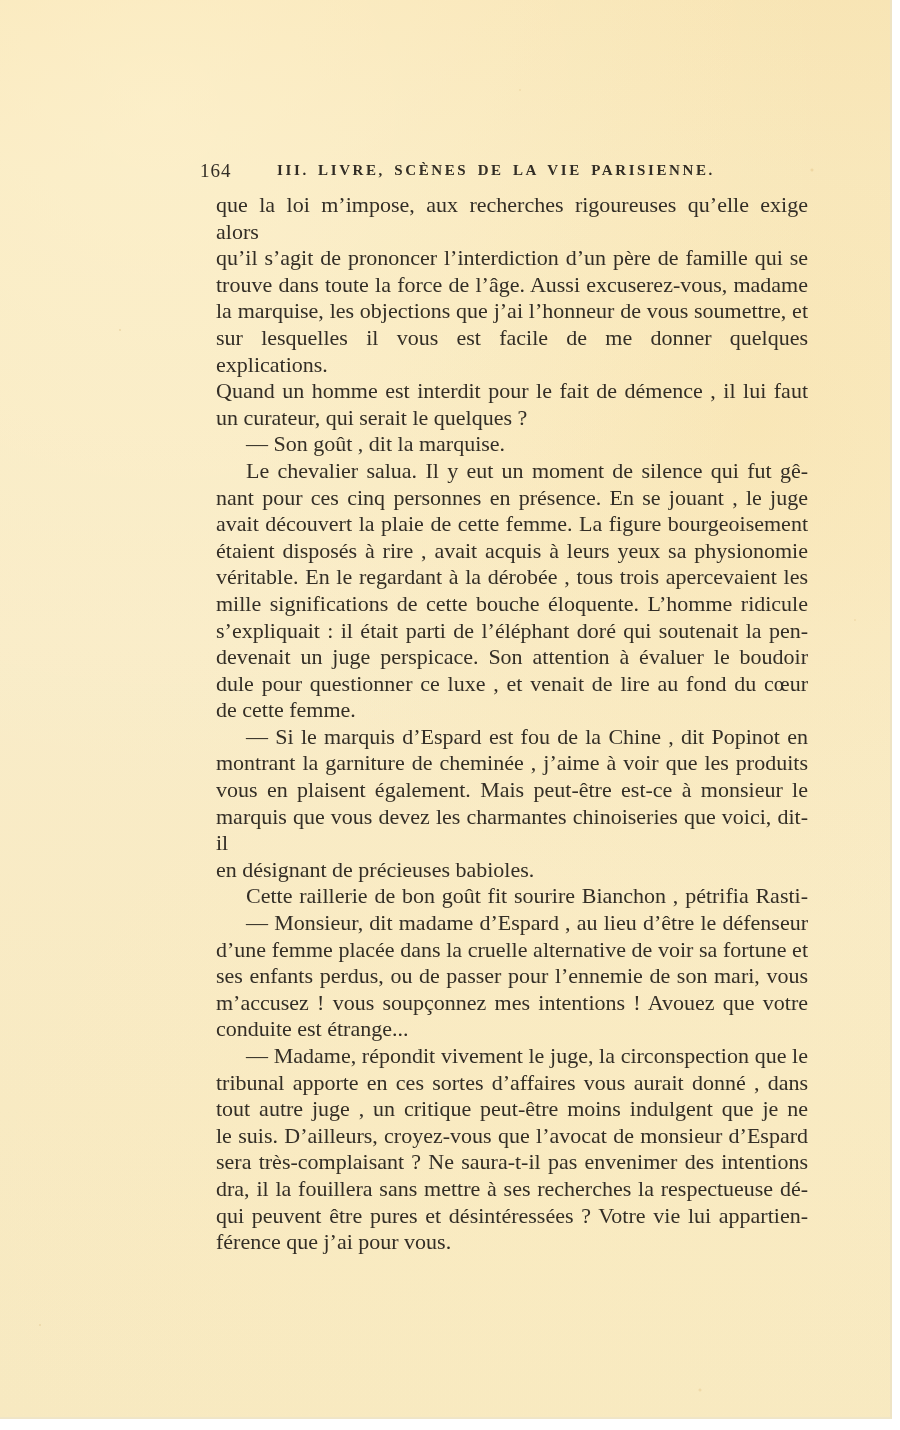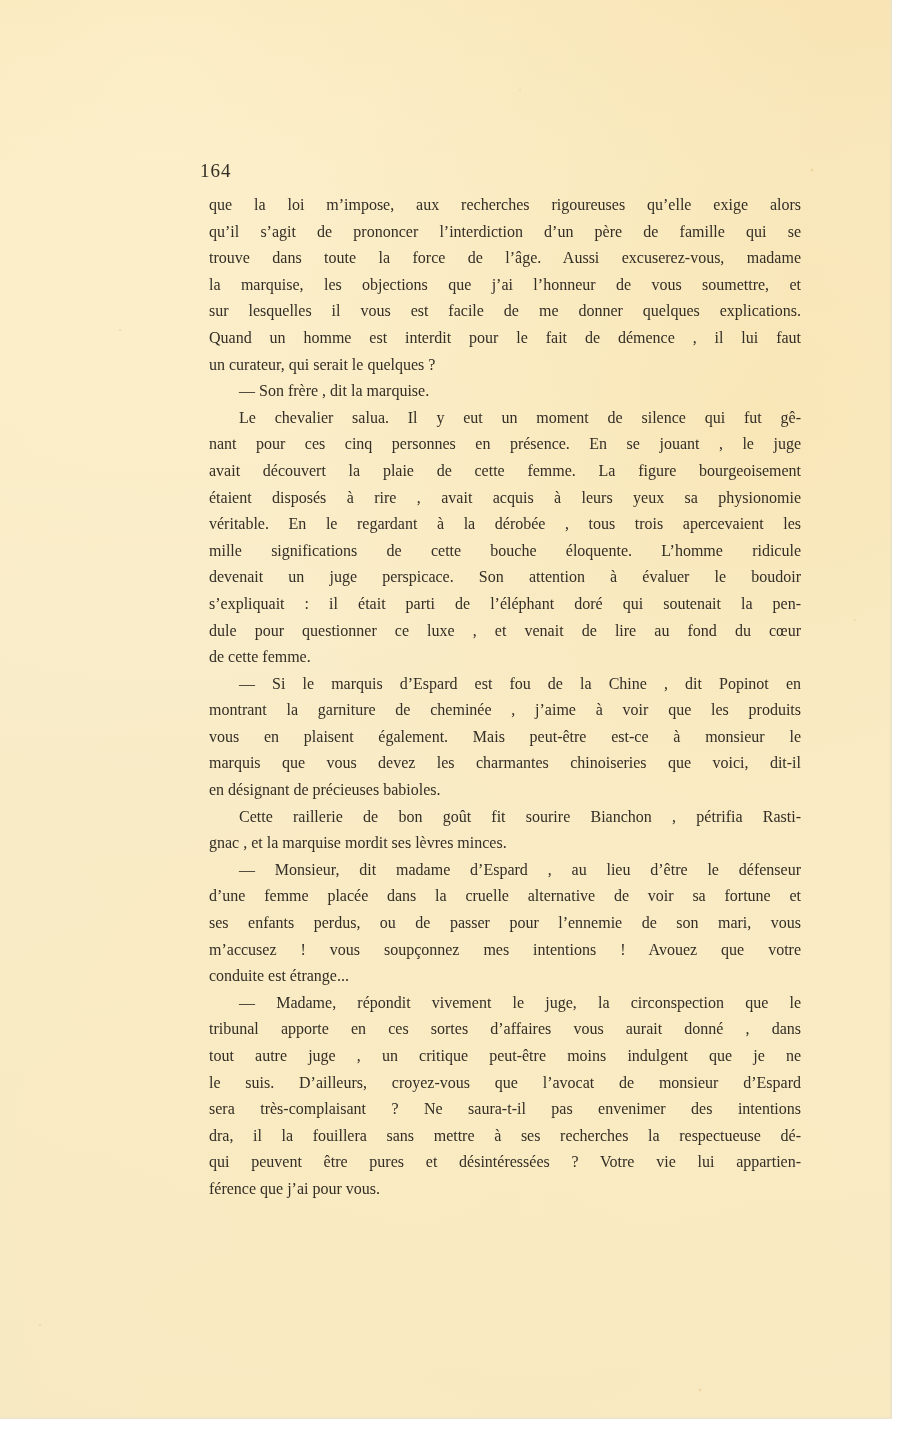--- a/index.html
+++ b/index.html
@@ -53,68 +53,68 @@
     width: 100%;
     text-align: center;
     font-size: 15px;
     font-weight: 700;
     letter-spacing: 2.6px;
     word-spacing: 3px;
     white-space: nowrap;
   }
   .text-block {
     position: absolute;
-    left: 209px; top: 192px;
+    left: 216px; top: 192px;
     width: 592px;
     color: #332e26;
-    font-size: 16px;
+    font-size: 22px;
     line-height: 26.6px;
     font-family: Liberation Serif, serif;
   }
   .line {
     text-align: justify;
     text-align-last: justify;
     white-space: normal;
   }
   .line.last { text-align-last: left; }
   .line.indent { text-indent: 30px; }
 </style>
 </head>
 <body>
 
 <div class="scan">
   <div class="page-header">
     <span class="page-number">164</span>
+    <span class="running-title">III. LIVRE, SCÈNES DE LA VIE PARISIENNE.</span>
   </div>
   <div class="text-block" id="text-block">
       <div class="line">que la loi m’impose, aux recherches rigoureuses qu’elle exige alors</div>
       <div class="line">qu’il s’agit de prononcer l’interdiction d’un père de famille qui se</div>
       <div class="line">trouve dans toute la force de l’âge. Aussi excuserez-vous, madame</div>
       <div class="line">la marquise, les objections que j’ai l’honneur de vous soumettre, et</div>
       <div class="line">sur lesquelles il vous est facile de me donner quelques explications.</div>
       <div class="line">Quand un homme est interdit pour le fait de démence , il lui faut</div>
       <div class="line last">un curateur, qui serait le quelques ?</div>
-      <div class="line last indent">— Son frère , dit la marquise.</div>
+      <div class="line last indent">— Son goût , dit la marquise.</div>
       <div class="line indent">Le chevalier salua. Il y eut un moment de silence qui fut gê-</div>
       <div class="line">nant pour ces cinq personnes en présence. En se jouant , le juge</div>
       <div class="line">avait découvert la plaie de cette femme. La figure bourgeoisement</div>
       <div class="line">étaient disposés à rire , avait acquis à leurs yeux sa physionomie</div>
       <div class="line">véritable. En le regardant à la dérobée , tous trois apercevaient les</div>
       <div class="line">mille significations de cette bouche éloquente. L’homme ridicule</div>
+      <div class="line">s’expliquait : il était parti de l’éléphant doré qui soutenait la pen-</div>
       <div class="line">devenait un juge perspicace. Son attention à évaluer le boudoir</div>
-      <div class="line">s’expliquait : il était parti de l’éléphant doré qui soutenait la pen-</div>
       <div class="line">dule pour questionner ce luxe , et venait de lire au fond du cœur</div>
       <div class="line last">de cette femme.</div>
       <div class="line indent">— Si le marquis d’Espard est fou de la Chine , dit Popinot en</div>
       <div class="line">montrant la garniture de cheminée , j’aime à voir que les produits</div>
       <div class="line">vous en plaisent également. Mais peut-être est-ce à monsieur le</div>
       <div class="line">marquis que vous devez les charmantes chinoiseries que voici, dit-il</div>
       <div class="line last">en désignant de précieuses babioles.</div>
       <div class="line indent">Cette raillerie de bon goût fit sourire Bianchon , pétrifia Rasti-</div>
-      <div class="line last">gnac , et la marquise mordit ses lèvres minces.</div>
       <div class="line indent">— Monsieur, dit madame d’Espard , au lieu d’être le défenseur</div>
       <div class="line">d’une femme placée dans la cruelle alternative de voir sa fortune et</div>
       <div class="line">ses enfants perdus, ou de passer pour l’ennemie de son mari, vous</div>
       <div class="line">m’accusez ! vous soupçonnez mes intentions ! Avouez que votre</div>
       <div class="line last">conduite est étrange...</div>
       <div class="line indent">— Madame, répondit vivement le juge, la circonspection que le</div>
       <div class="line">tribunal apporte en ces sortes d’affaires vous aurait donné , dans</div>
       <div class="line">tout autre juge , un critique peut-être moins indulgent que je ne</div>
       <div class="line">le suis. D’ailleurs, croyez-vous que l’avocat de monsieur d’Espard</div>
       <div class="line">sera très-complaisant ? Ne saura-t-il pas envenimer des intentions</div>

